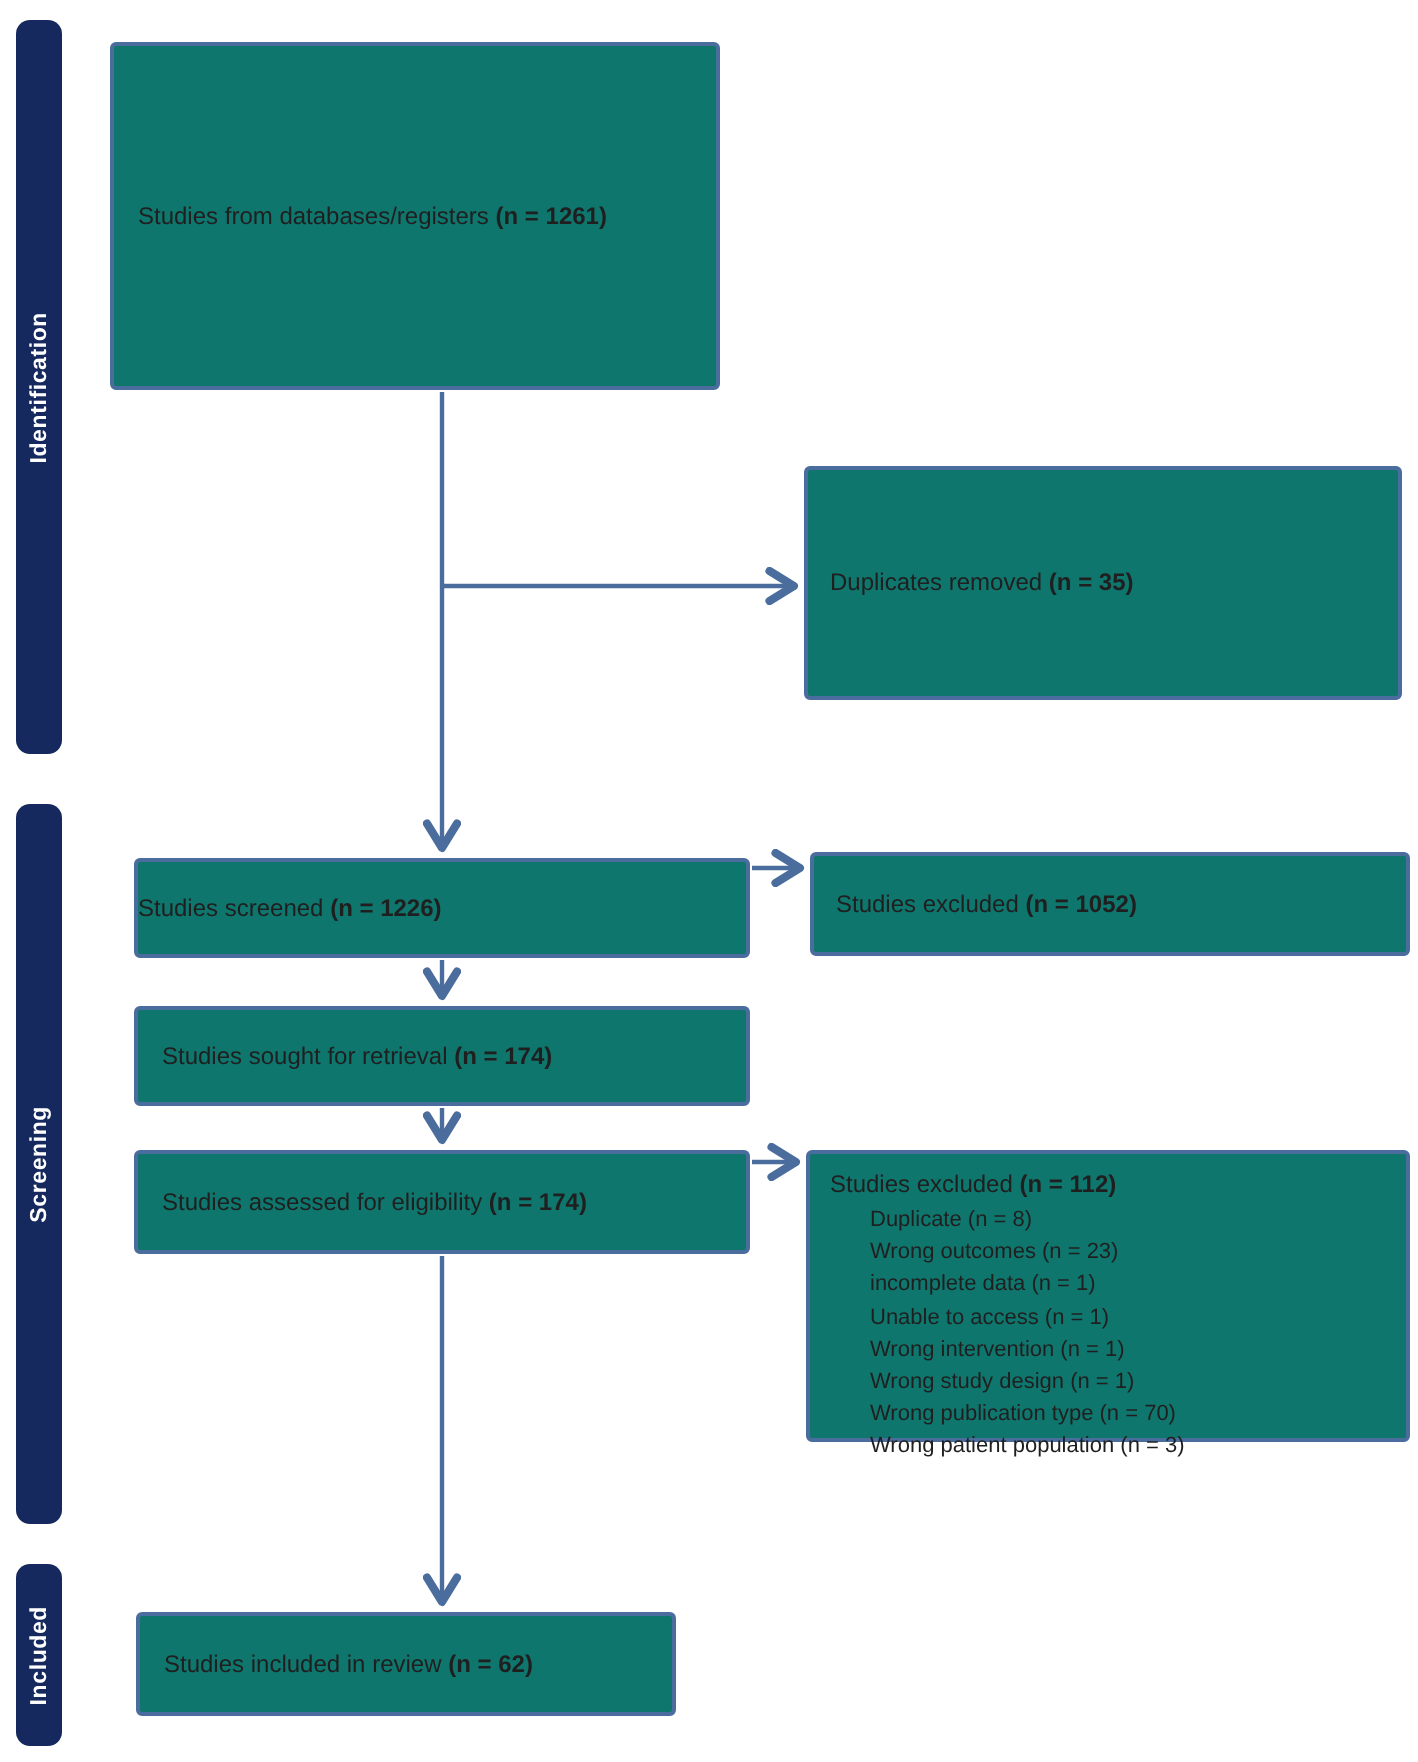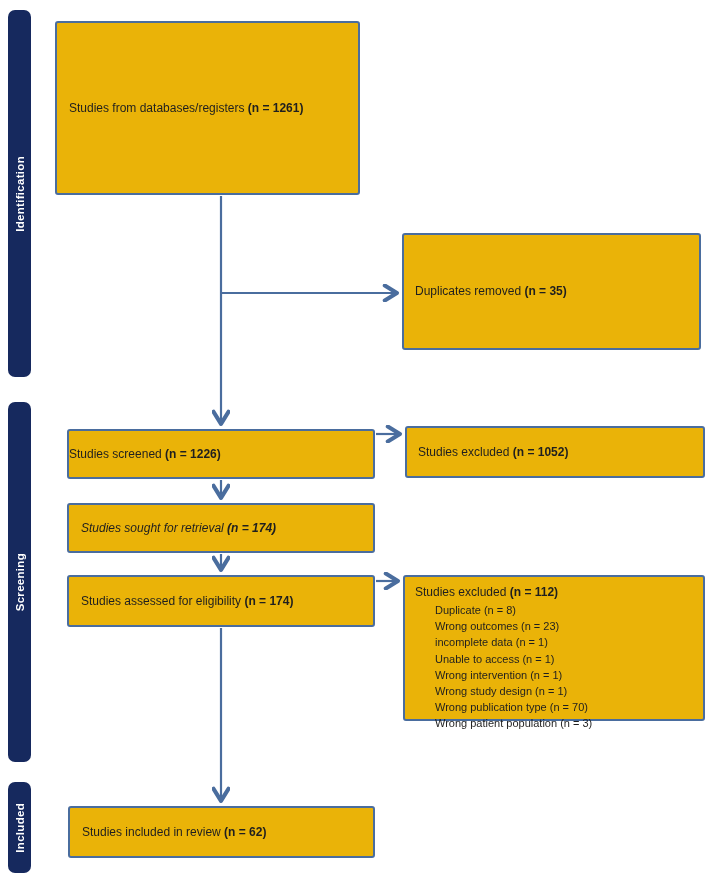--- a/index.html
+++ b/index.html
@@ -38,38 +38,38 @@
     white-space: nowrap;
   }
   #bar-identification { top: 10px;  height: 367px; }
   #bar-screening      { top: 402px; height: 360px; }
   #bar-included       { top: 782px; height: 91px;  }
 
   
   .flow-box {
     position: absolute;
     box-sizing: border-box;
-    background: #eab308;
+    background: #0f766e;
     border: 2px solid #4a6d9e;
     border-radius: 3px;
     display: flex;
     align-items: center;
     padding: 0 10px;
     font-size: 12px;
     line-height: 15px;
   }
   .flow-box .n { font-weight: 700; }
 
   #box-databases { left: 55px;  top: 21px;  width: 305px; height: 174px; padding-left: 12px; }
   #box-duplicates{ left: 402px; top: 233px; width: 299px; height: 117px; padding-left: 11px; }
   #box-screened  { left: 67px;  top: 429px; width: 308px; height: 50px;  padding-left: 0; }
-  #box-sought    { left: 67px;  top: 503px; width: 308px; height: 50px;  padding-left: 12px; font-style: italic; }
+  #box-sought    { left: 67px;  top: 503px; width: 308px; height: 50px;  padding-left: 12px; }
   #box-assessed  { left: 67px;  top: 575px; width: 308px; height: 52px;  padding-left: 12px; }
   #box-excluded-screening { left: 405px; top: 426px; width: 300px; height: 52px; padding-left: 11px; }
-  #box-included  { left: 68px;  top: 806px; width: 307px; height: 52px;  padding-left: 12px; }
+  #box-included  { left: 68px;  top: 806px; width: 270px; height: 52px;  padding-left: 12px; }
 
   #box-excluded-eligibility {
     left: 403px; top: 575px; width: 302px; height: 146px;
     display: block;
     padding: 8px 8px 8px 10px;
   }
   #box-excluded-eligibility .reason {
     margin-left: 20px;
     font-size: 11px;
     line-height: 16.2px;

